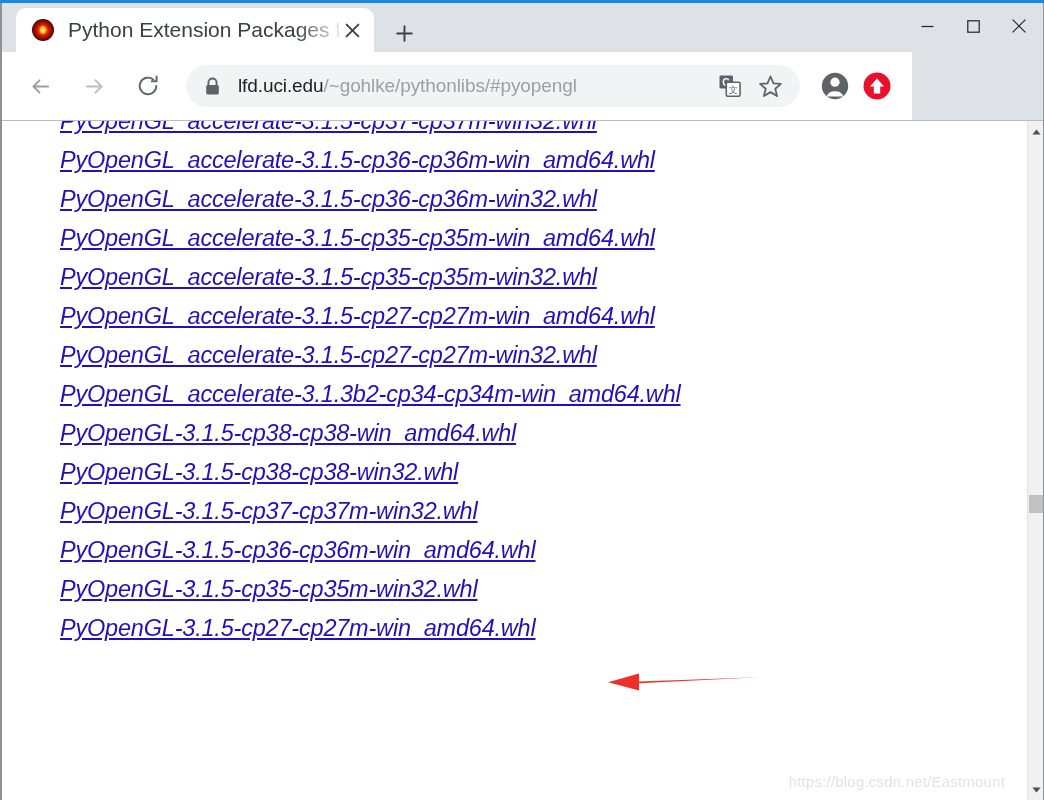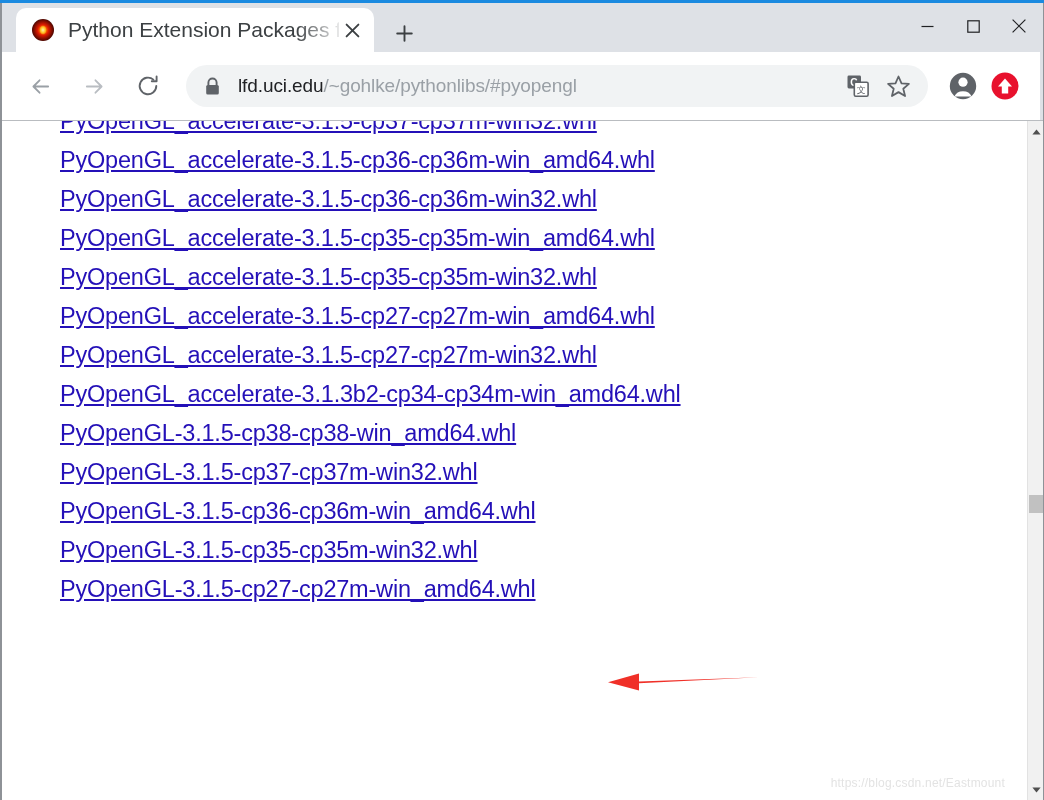--- a/index.html
+++ b/index.html
@@ -125,21 +125,21 @@
     height: 40px;
     display: flex;
     align-items: center;
     justify-content: center;
   }
 
   
   .toolbar {
     position: absolute;
     top: 52px; left: 2px;
-    width: 1038px;
+    width: 910px;
     height: 68px;
     background: #ffffff;
     display: flex;
     align-items: center;
   }
   .nav-btn {
     width: 40px; height: 40px;
     margin-left: 14px;
     display: flex;
     align-items: center;
@@ -235,38 +235,39 @@
     white-space: nowrap;
   }
   .link-row a {
     font-family: "Liberation Sans", sans-serif;
     font-size: 23.5px;
     color: #1a0dab;
     color: #2410b8;
     text-decoration: underline;
     text-underline-offset: 2px;
     letter-spacing: -0.2px;
+    font-style: italic;
   }
 
   
   .red-arrow {
     position: absolute;
     left: 597px;
     top: 542px;
     width: 160px;
     height: 34px;
     pointer-events: none;
   }
 
   
   .watermark {
     position: absolute;
     right: 22px;
     bottom: 10px;
-    font-size: 12px;
+    font-size: 15px;
     color: #e3e3e3;
     white-space: nowrap;
     letter-spacing: 0.2px;
   }
 
   
   .scrollbar {
     position: absolute;
     top: 121px;
     right: 1px;
@@ -412,20 +413,21 @@
       <div class="links">
         <div class="link-row"><a href="#">PyOpenGL_accelerate-3.1.5-cp37-cp37m-win32.whl</a></div>
         <div class="link-row"><a href="#">PyOpenGL_accelerate-3.1.5-cp36-cp36m-win_amd64.whl</a></div>
         <div class="link-row"><a href="#">PyOpenGL_accelerate-3.1.5-cp36-cp36m-win32.whl</a></div>
         <div class="link-row"><a href="#">PyOpenGL_accelerate-3.1.5-cp35-cp35m-win_amd64.whl</a></div>
         <div class="link-row"><a href="#">PyOpenGL_accelerate-3.1.5-cp35-cp35m-win32.whl</a></div>
         <div class="link-row"><a href="#">PyOpenGL_accelerate-3.1.5-cp27-cp27m-win_amd64.whl</a></div>
         <div class="link-row"><a href="#">PyOpenGL_accelerate-3.1.5-cp27-cp27m-win32.whl</a></div>
         <div class="link-row"><a href="#">PyOpenGL_accelerate-3.1.3b2-cp34-cp34m-win_amd64.whl</a></div>
         <div class="link-row"><a href="#">PyOpenGL-3.1.5-cp38-cp38-win_amd64.whl</a></div>
+        <div class="link-row"><a href="#">PyOpenGL-3.1.5-cp38-cp38-win32.whl</a></div>
         <div class="link-row"><a href="#">PyOpenGL-3.1.5-cp37-cp37m-win32.whl</a></div>
         <div class="link-row"><a href="#">PyOpenGL-3.1.5-cp36-cp36m-win_amd64.whl</a></div>
         <div class="link-row"><a href="#">PyOpenGL-3.1.5-cp35-cp35m-win32.whl</a></div>
         <div class="link-row"><a href="#">PyOpenGL-3.1.5-cp27-cp27m-win_amd64.whl</a></div>
       </div>
 
       <svg class="red-arrow" viewBox="0 0 160 34" aria-hidden="true">
         <path d="M160 14.2 L40 18.6 L40 10.5 L9 19.2 L40 27.6 L40 20.2 Z" fill="#f03028"></path>
       </svg>
 

